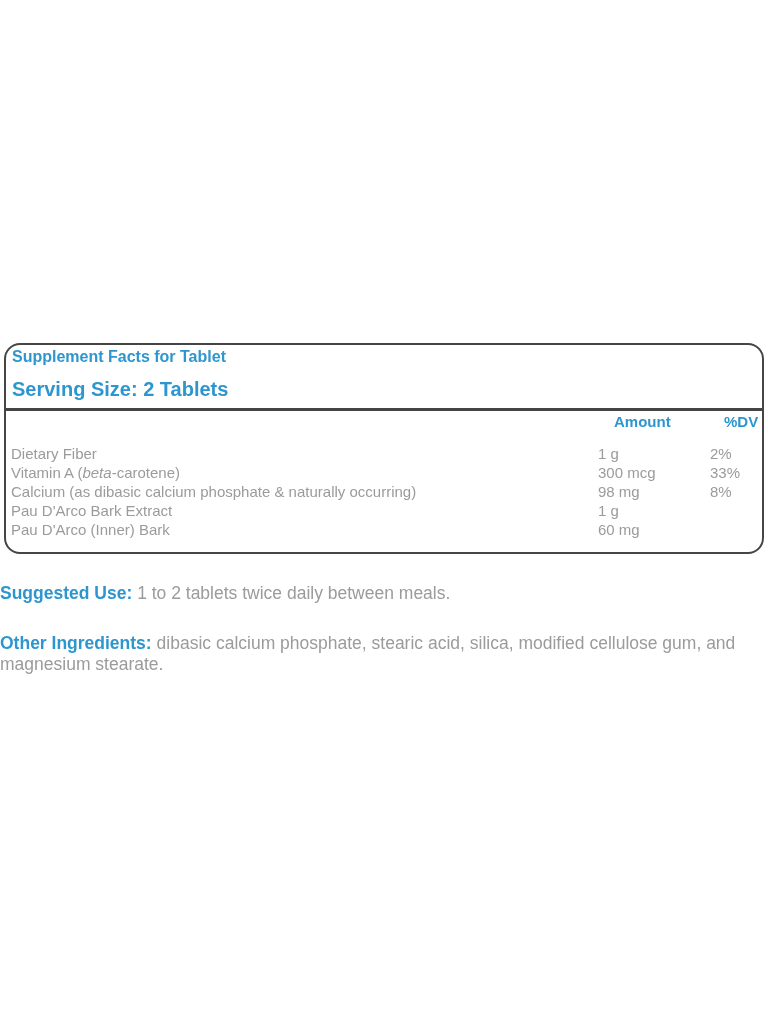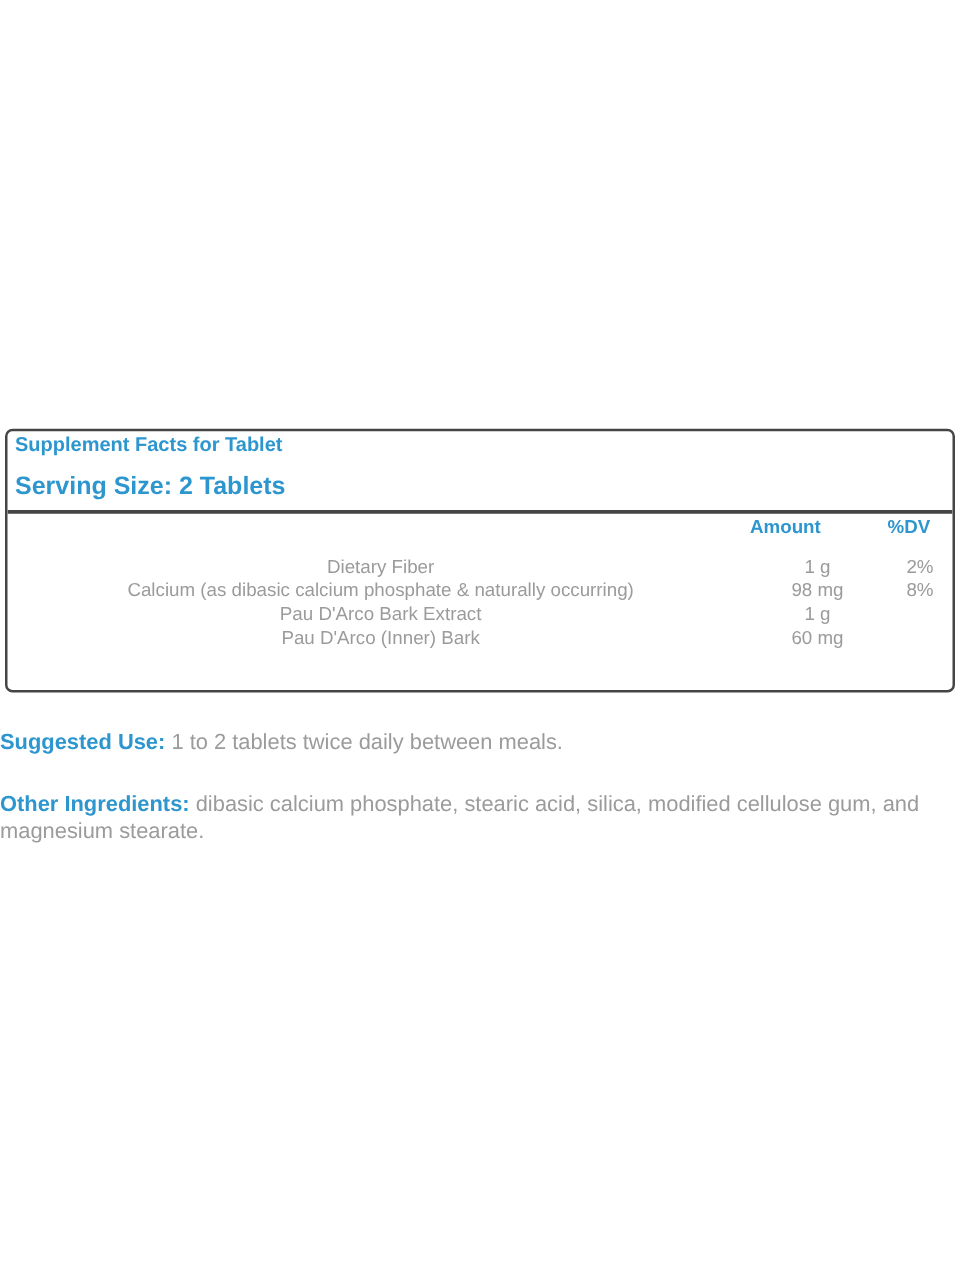--- a/index.html
+++ b/index.html
@@ -19,24 +19,23 @@
     overflow: hidden;
   }
   
   .sf-panel {
     position: absolute;
     left: 4px;
     top: 343px;
     width: 760px;
     height: 211px;
     border: 2px solid var(--border);
-    border-radius: 6px;
+    border-radius: 16px;
     background: var(--bg);
     overflow: hidden;
-    text-align: center;
   }
   .sf-title {
     position: absolute;
     left: 6px;
     top: 2px;
     font-size: 16px;
     line-height: 20px;
     font-weight: bold;
     color: var(--blue);
   }
@@ -57,20 +56,21 @@
     height: 3px;
     background: var(--border);
   }
   .sf-colhead {
     position: absolute;
     top: 67px;
     font-size: 15px;
     line-height: 19px;
     font-weight: bold;
     color: var(--blue);
+    margin-left: 14px;
   }
   .sf-colhead.amount { left: 594px; }
   .sf-colhead.dv { left: 704px; }
   .sf-rows {
     position: absolute;
     left: 5px;
     right: 0;
     top: 99px;
   }
   .sf-row {
@@ -113,20 +113,25 @@
     <div class="sf-colhead amount">Amount</div>
     <div class="sf-colhead dv">%DV</div>
 
     <div class="sf-rows">
       <div class="sf-row">
         <span class="name">Dietary Fiber</span>
         <span class="amount">1 g</span>
         <span class="dv">2%</span>
       </div>
       <div class="sf-row">
+        <span class="name"><span>Vitamin A (</span><span class="italic">beta</span><span>-carotene)</span></span>
+        <span class="amount">300 mcg</span>
+        <span class="dv">33%</span>
+      </div>
+      <div class="sf-row">
         <span class="name">Calcium (as dibasic calcium phosphate &amp; naturally occurring)</span>
         <span class="amount">98 mg</span>
         <span class="dv">8%</span>
       </div>
       <div class="sf-row">
         <span class="name">Pau D'Arco Bark Extract</span>
         <span class="amount">1 g</span>
         <span class="dv"></span>
       </div>
       <div class="sf-row">

